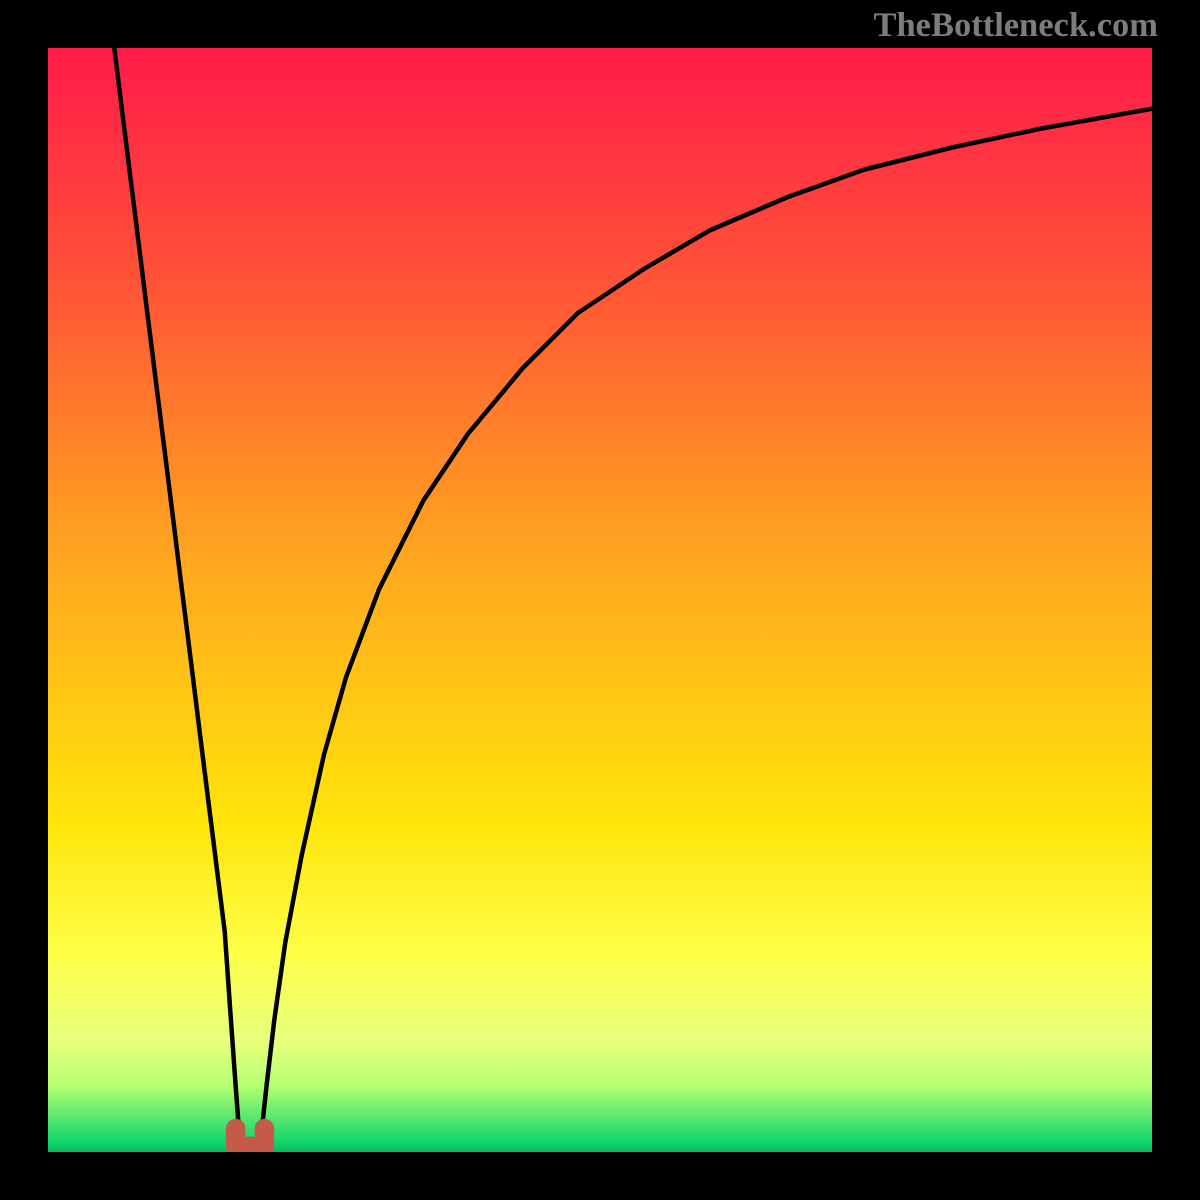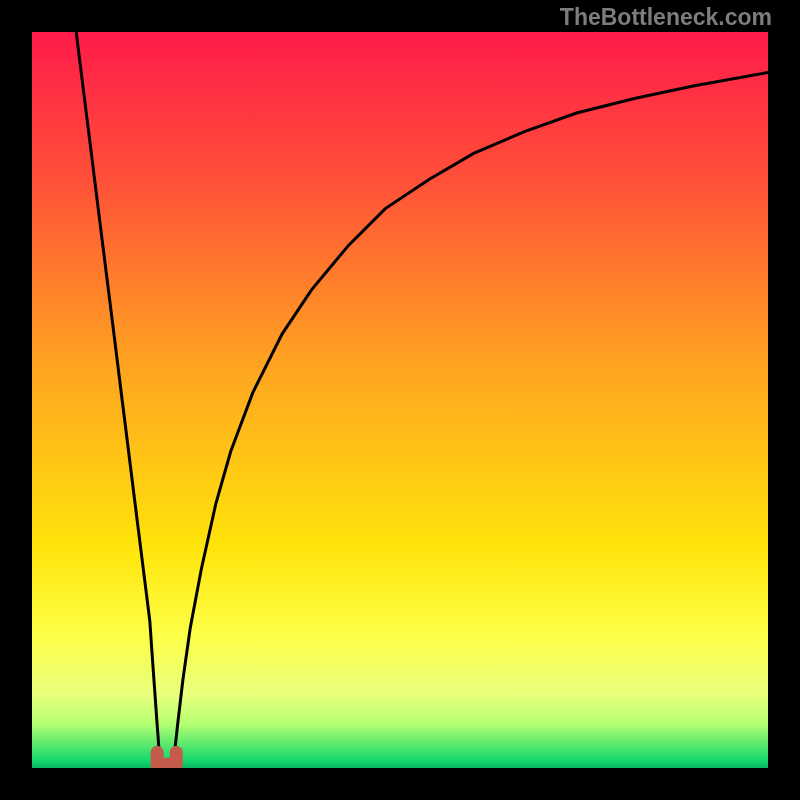--- a/index.html
+++ b/index.html
@@ -5,21 +5,21 @@
   html,body{margin:0;padding:0;width:800px;height:800px;background:#000;}
   .frame{position:absolute;left:0;top:0;width:800px;height:800px;background:#000;}
   .plot{
     position:absolute;
     left:32px;top:32px;
     width:736px;height:736px;
   }
   .attribution{
     position:absolute;
     top:4px;right:28px;
-    font-family:Liberation Sans, sans-serif;
+    font-family:Liberation Serif, serif;
     font-size:23px;
     color:#7d7d7d;
     font-weight:600;
     letter-spacing:0px;
     margin-left:32px;
   }
   svg{display:block;}
 </style>
 </head>
 <body>

